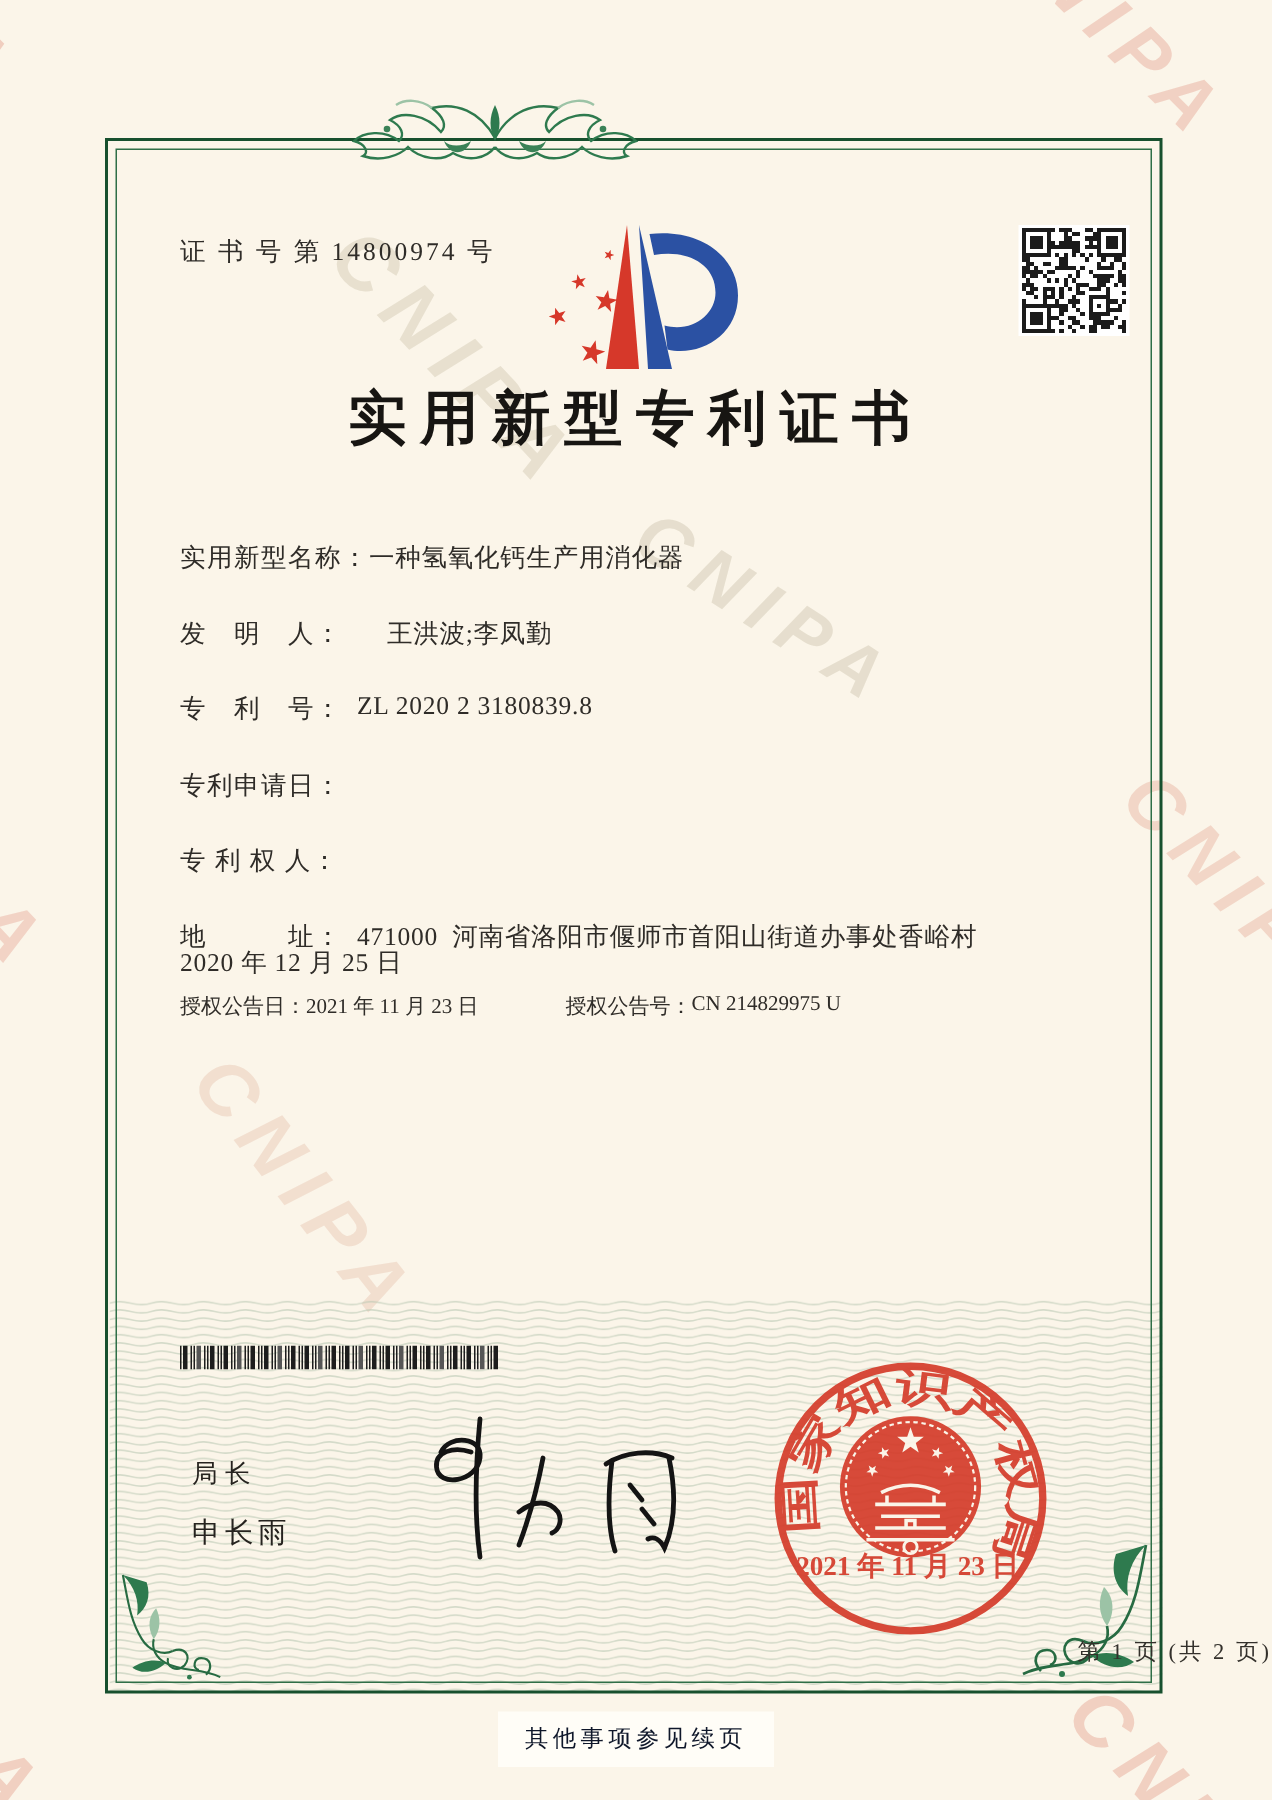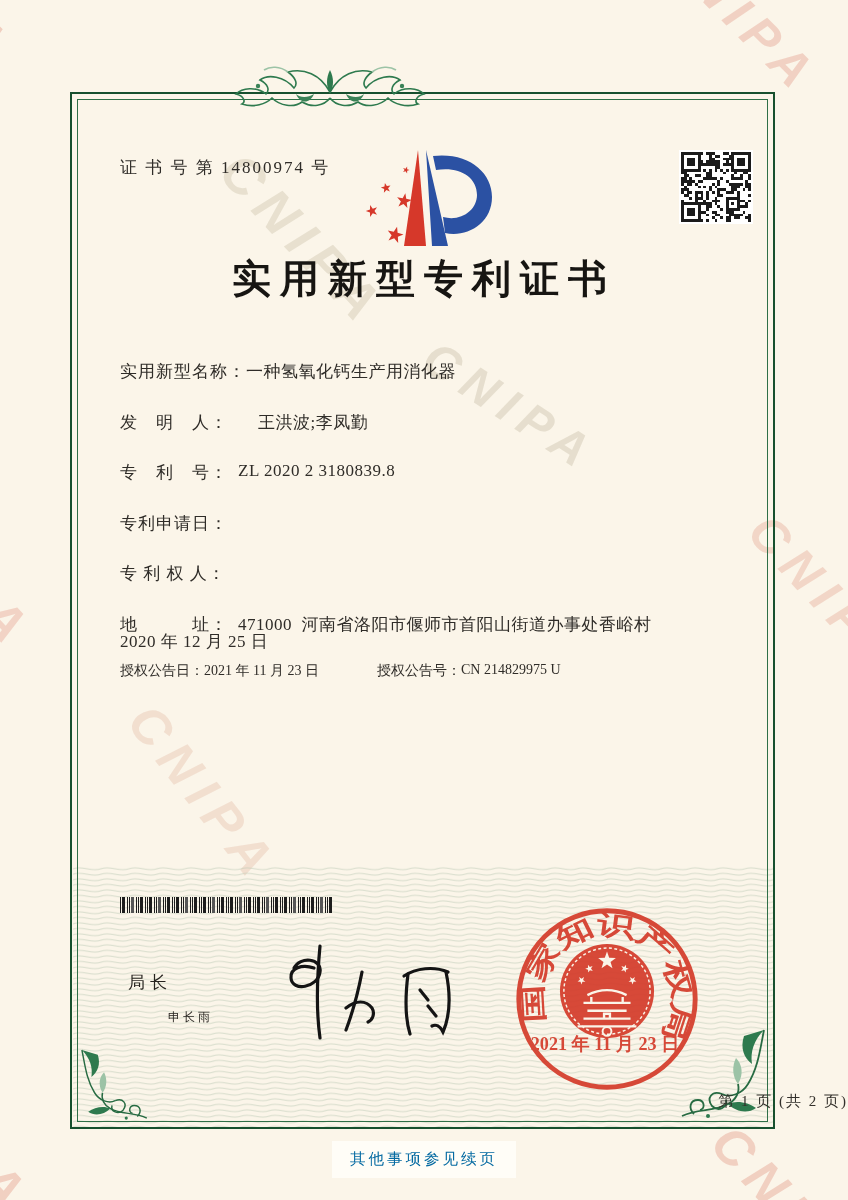--- a/index.html
+++ b/index.html
@@ -47,29 +47,29 @@
   
   .paras{position:absolute;left:120px;top:702px;width:628px;z-index:4;font-size:16.5px;
          line-height:26.5px;text-align:justify;color:#35312b;}
   .paras p{margin:0;text-indent:2em;}
   
   .barcode{position:absolute;left:120px;top:897px;width:218px;height:16px;display:flex;
            align-items:stretch;overflow:hidden;z-index:4;}
   .barcode .bar{height:100%;background:#1d1d1d;flex:0 0 auto;}
   .signer-title{position:absolute;left:128px;top:971px;font-size:17px;letter-spacing:5px;
         font-family:"Liberation Sans","DejaVu Sans",sans-serif;z-index:4;color:#26231f;}
-  .signer-name{position:absolute;left:128px;top:1009px;font-size:12px;letter-spacing:3px;
-        font-family:"Liberation Sans","DejaVu Sans",sans-serif;z-index:4;color:#26231f;margin-left:40px;}
+  .signer-name{position:absolute;left:128px;top:1009px;font-size:19px;letter-spacing:3px;
+        font-family:"Liberation Sans","DejaVu Sans",sans-serif;z-index:4;color:#26231f;}
   .signature{position:absolute;left:258px;top:938px;z-index:4;}
   .seal{position:absolute;left:509px;top:901px;z-index:5;}
   .page-number{position:absolute;left:0;right:0;top:1092px;text-align:right;font-size:15px;
         letter-spacing:2px;z-index:4;color:#33302b;white-space:pre;}
   .footer-note{position:absolute;left:50%;transform:translateX(-50%);top:1141px;
         background:#fffdf7;padding:8px 18px;font-size:15.5px;letter-spacing:3px;z-index:4;
-        color:#0369a1;white-space:pre;}
+        color:#0f172a;white-space:pre;}
 </style>
 </head>
 <body>
 
 <div class="page">
 
   <div class="wm wm-1">CNIPA</div>
   <div class="wm wm-2">CNIPA</div>
   <div class="wm wm-3">CNIPA</div>
   <div class="wm wm-4">CNIPA</div>

